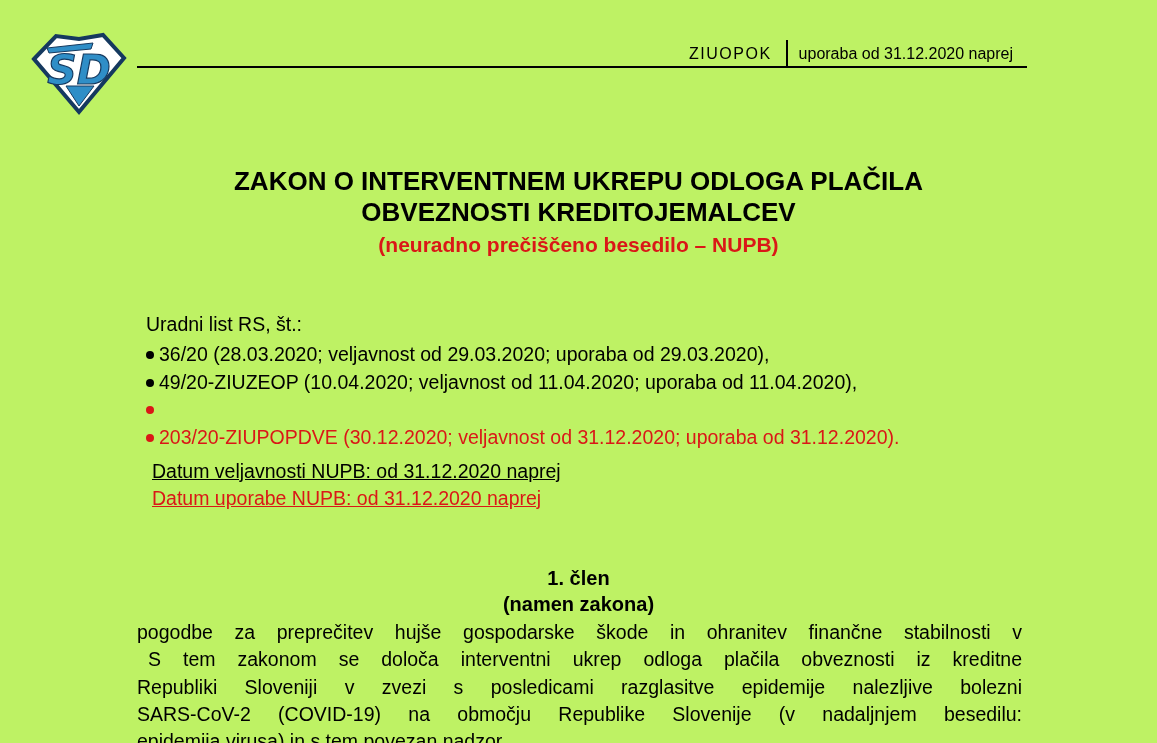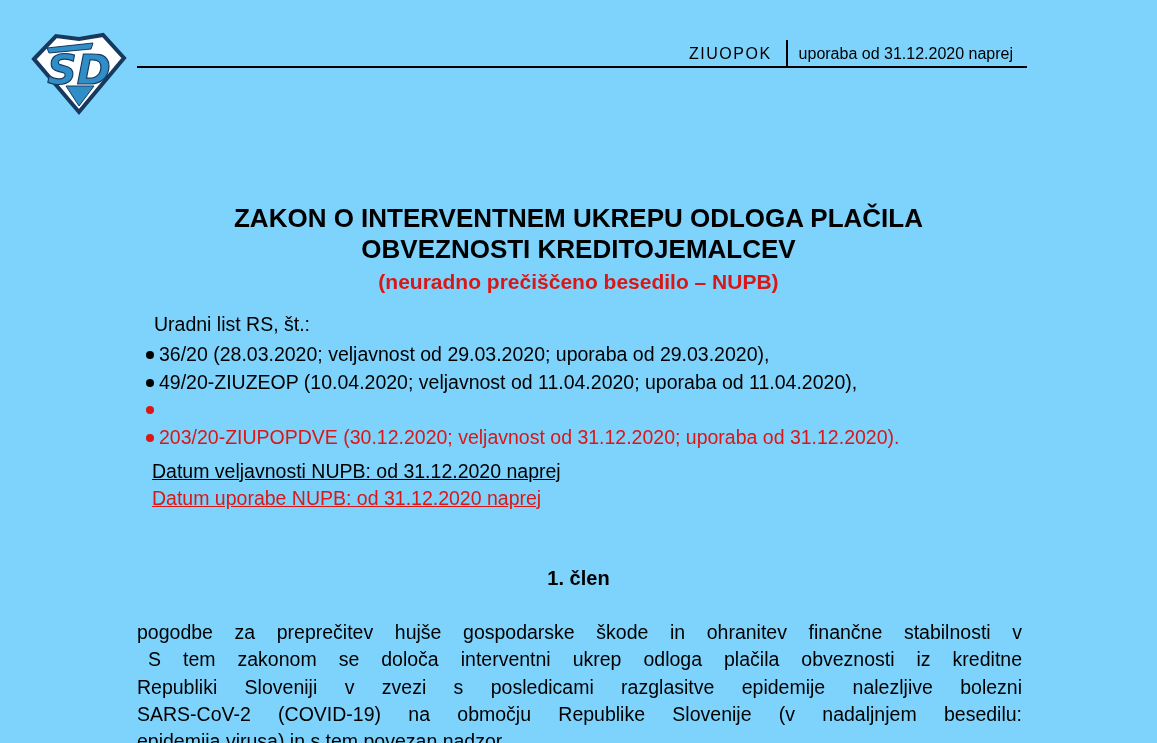--- a/index.html
+++ b/index.html
@@ -1,41 +1,41 @@
 <!DOCTYPE html>
 <html style="--accent_red: #da1717; --logo_blue: #2f8ec7; --logo_outline: #15395f; --text_black: #000000;"><head>
 <meta charset="utf-8">
 <style>
   html,body{margin:0;padding:0;background:#fff;}
   .page{
     position:relative;
     width:1157px;height:743px;
-    background:#7dd3fc;
+    background:#bef264;
     overflow:hidden;
     font-family:"Liberation Sans",sans-serif;
     color:#000;
   }
   
   .logo{position:absolute;left:28px;top:28px;width:102px;height:88px;}
   .hdr-text{
     position:absolute;top:40px;right:144px;
     display:flex;align-items:center;
     font-size:16px;color:#000;white-space:nowrap;
   }
   .hdr-code{letter-spacing:1.5px;}
   .hdr-sep{display:inline-block;width:2px;height:27px;background:#000;margin:0 11px 0 14px;}
   .hdr-rule{position:absolute;left:137px;top:66px;width:890px;height:0;border-top:2.5px solid #000;}
   
-  .title-block{position:absolute;left:136px;top:166px;width:885px;text-align:center;margin-top:37px;}
+  .title-block{position:absolute;left:136px;top:166px;width:885px;text-align:center;}
   .t-main{font-size:26px;font-weight:bold;line-height:31px;}
   .t-sub{font-size:21px;font-weight:bold;line-height:30px;color:var(--accent_red);margin-top:2px;}
   .t-abbr{font-size:24px;font-weight:bold;font-style:italic;line-height:28px;}
   
   .gazette{position:absolute;left:146px;top:311px;font-size:19.5px;line-height:27.4px;white-space:nowrap;}
-  .g-head{margin-left:8px;margin-bottom:3px;}
+  .g-head{margin-left:0;margin-bottom:3px;}
   .g-item .bullet{display:inline-block;width:8px;height:8px;border-radius:50%;background:currentColor;margin-right:5px;vertical-align:2px;}
   .g-item.red{color:var(--accent_red);}
   
   .validity{position:absolute;left:152px;top:458px;font-size:19.5px;line-height:27px;white-space:nowrap;}
   .v-black{text-decoration:underline;}
   .v-red{color:var(--accent_red);font-weight:normal;text-decoration:underline;}
   
   .article-head{position:absolute;left:136px;top:565px;width:885px;text-align:center;font-size:20px;font-weight:bold;line-height:26px;}
   .body-par{position:absolute;left:137px;top:619px;width:885px;font-size:19.5px;line-height:27.3px;}
   .jl{text-align:justify;text-align-last:justify;}
@@ -77,20 +77,21 @@
     <div class="g-item red"><span class="bullet"></span><span>203/20-ZIUPOPDVE (30.12.2020; veljavnost od 31.12.2020; uporaba od 31.12.2020).</span></div>
   </div>
 
   <div class="validity">
     <div class="v-black">Datum veljavnosti NUPB: od 31.12.2020 naprej</div>
     <div class="v-red">Datum uporabe NUPB: od 31.12.2020 naprej</div>
   </div>
 
   <div class="article-head">
     <div>1. člen</div>
+    <div>(namen zakona)</div>
   </div>
 
   <div class="body-par">
     <div class="jl">pogodbe za preprečitev hujše gospodarske škode in ohranitev finančne stabilnosti v</div>
     <div class="jl indent">S tem zakonom se določa interventni ukrep odloga plačila obveznosti iz kreditne</div>
     <div class="jl">Republiki Sloveniji v zvezi s posledicami razglasitve epidemije nalezljive bolezni</div>
     <div class="jl">SARS-CoV-2 (COVID-19) na območju Republike Slovenije (v nadaljnjem besedilu:</div>
     <div class="jl last">epidemija virusa) in s tem povezan nadzor.</div>
   </div>
 

